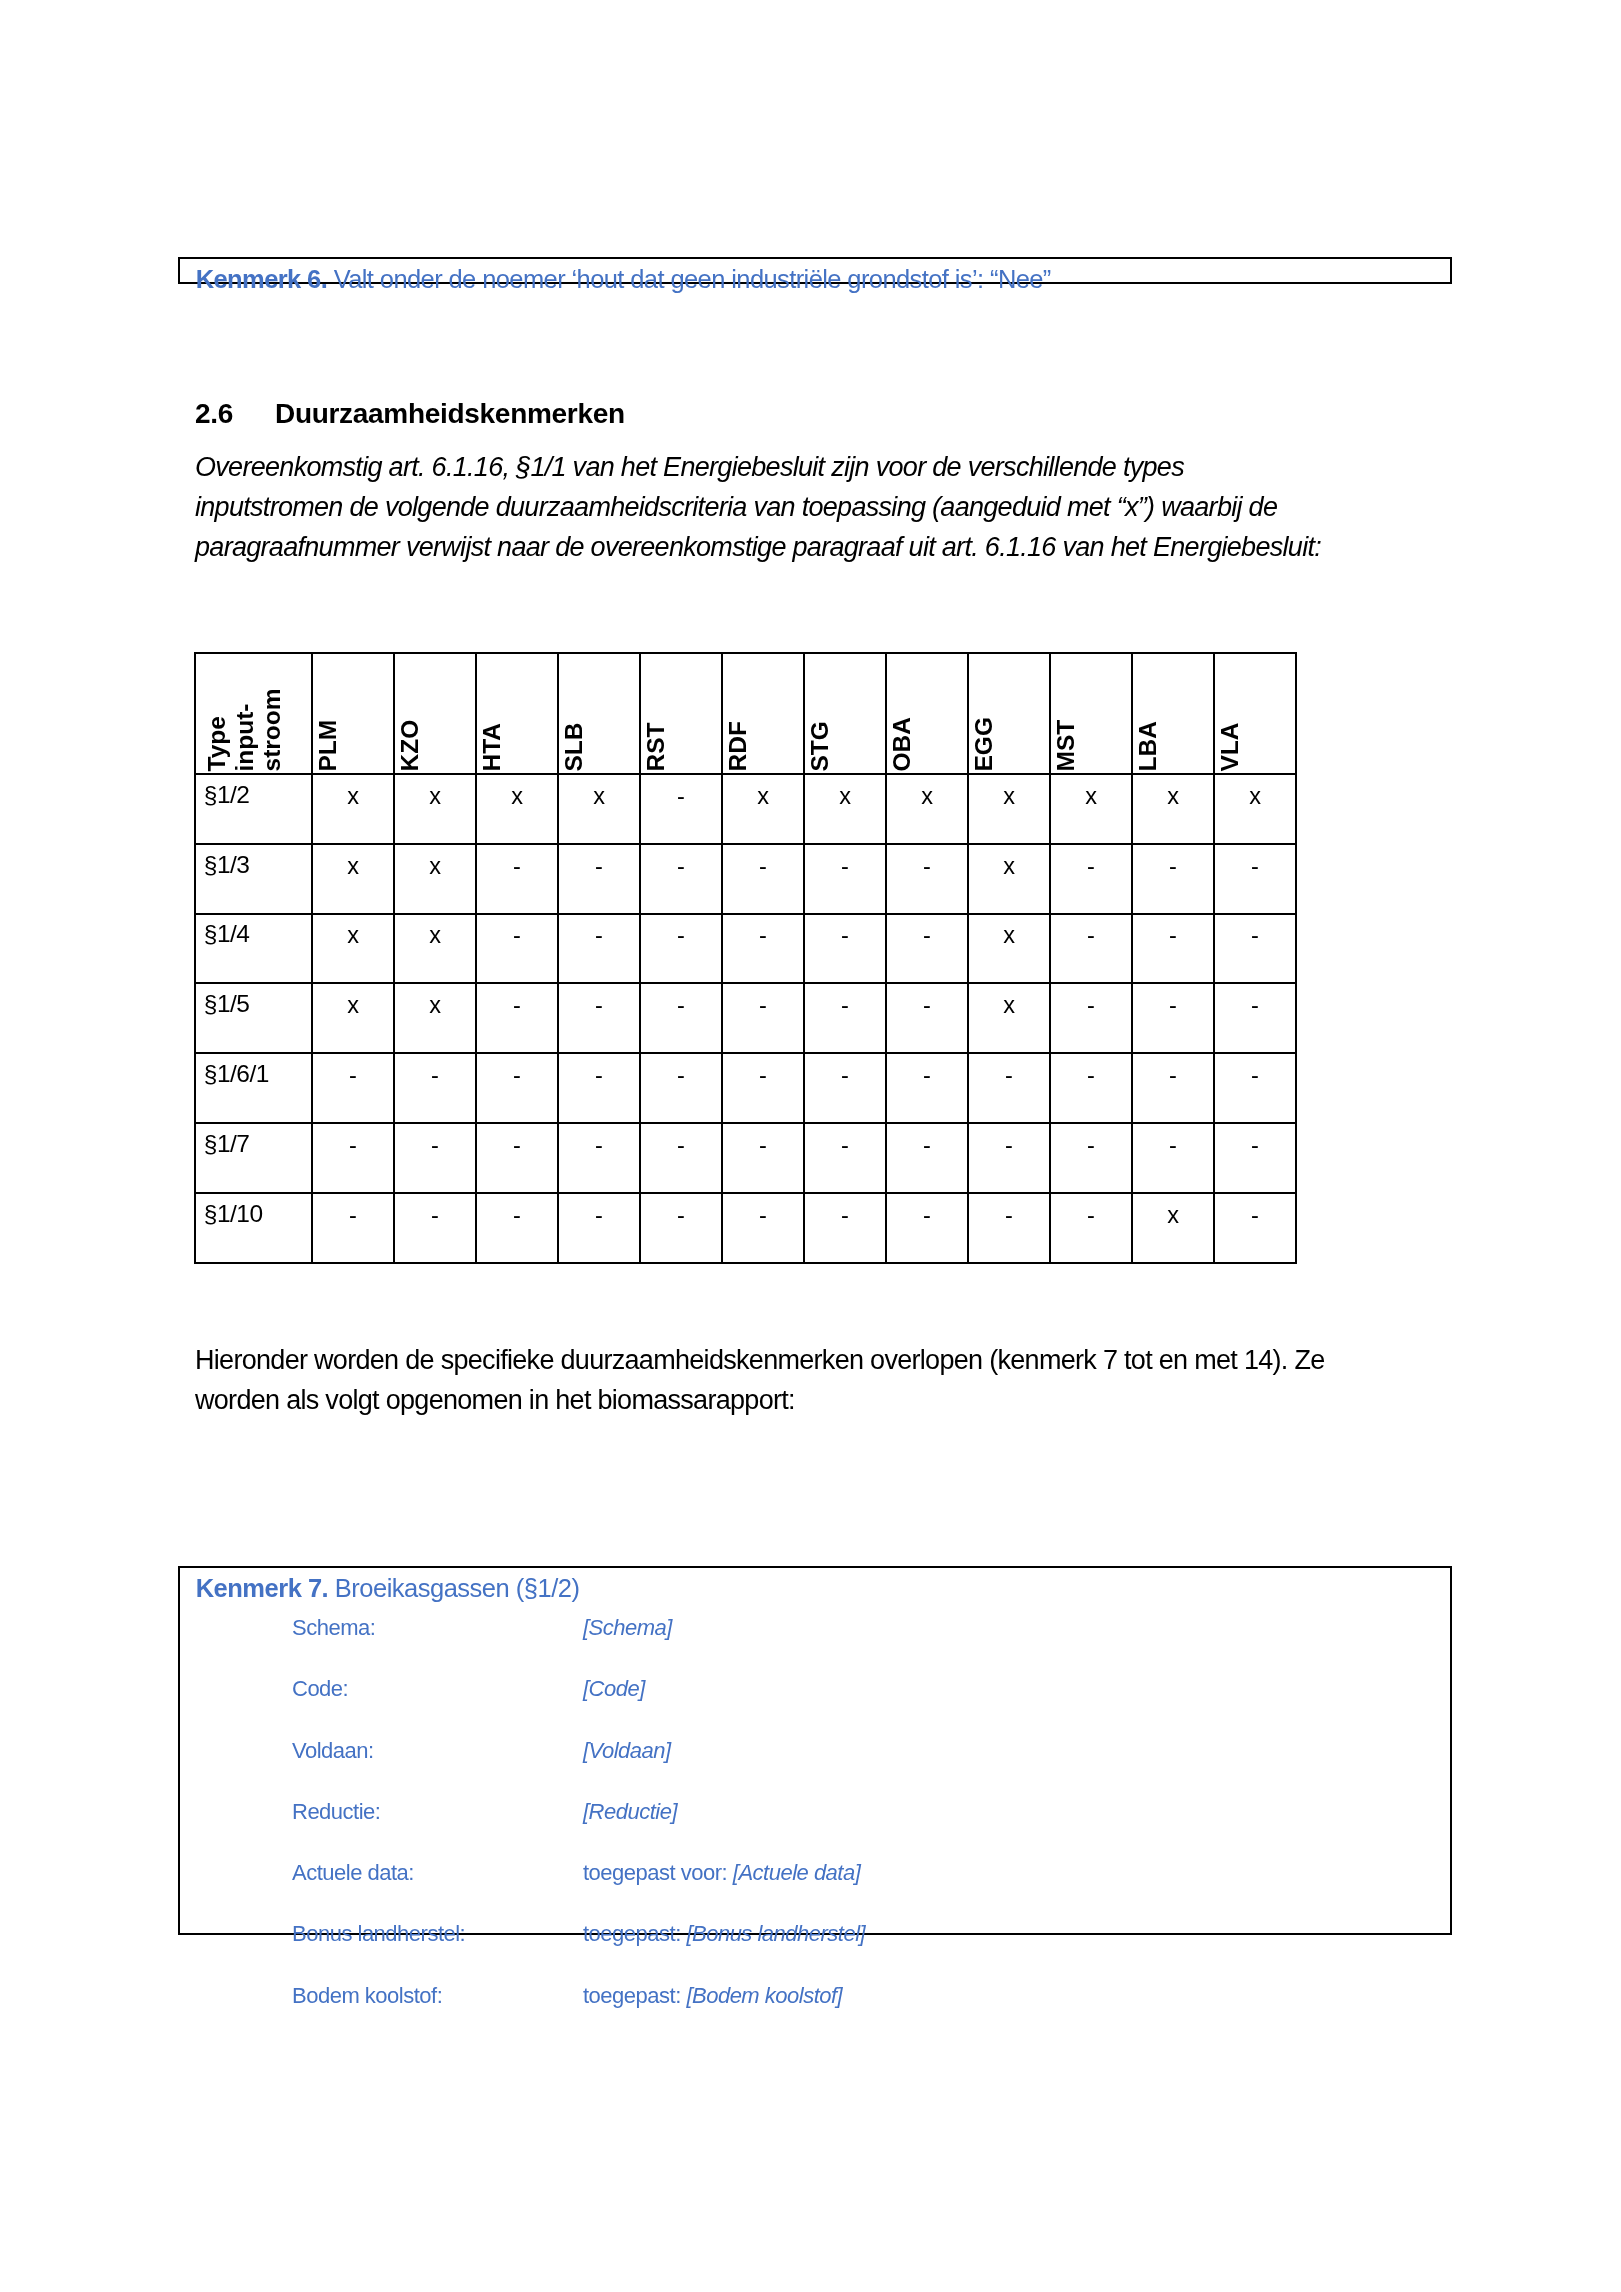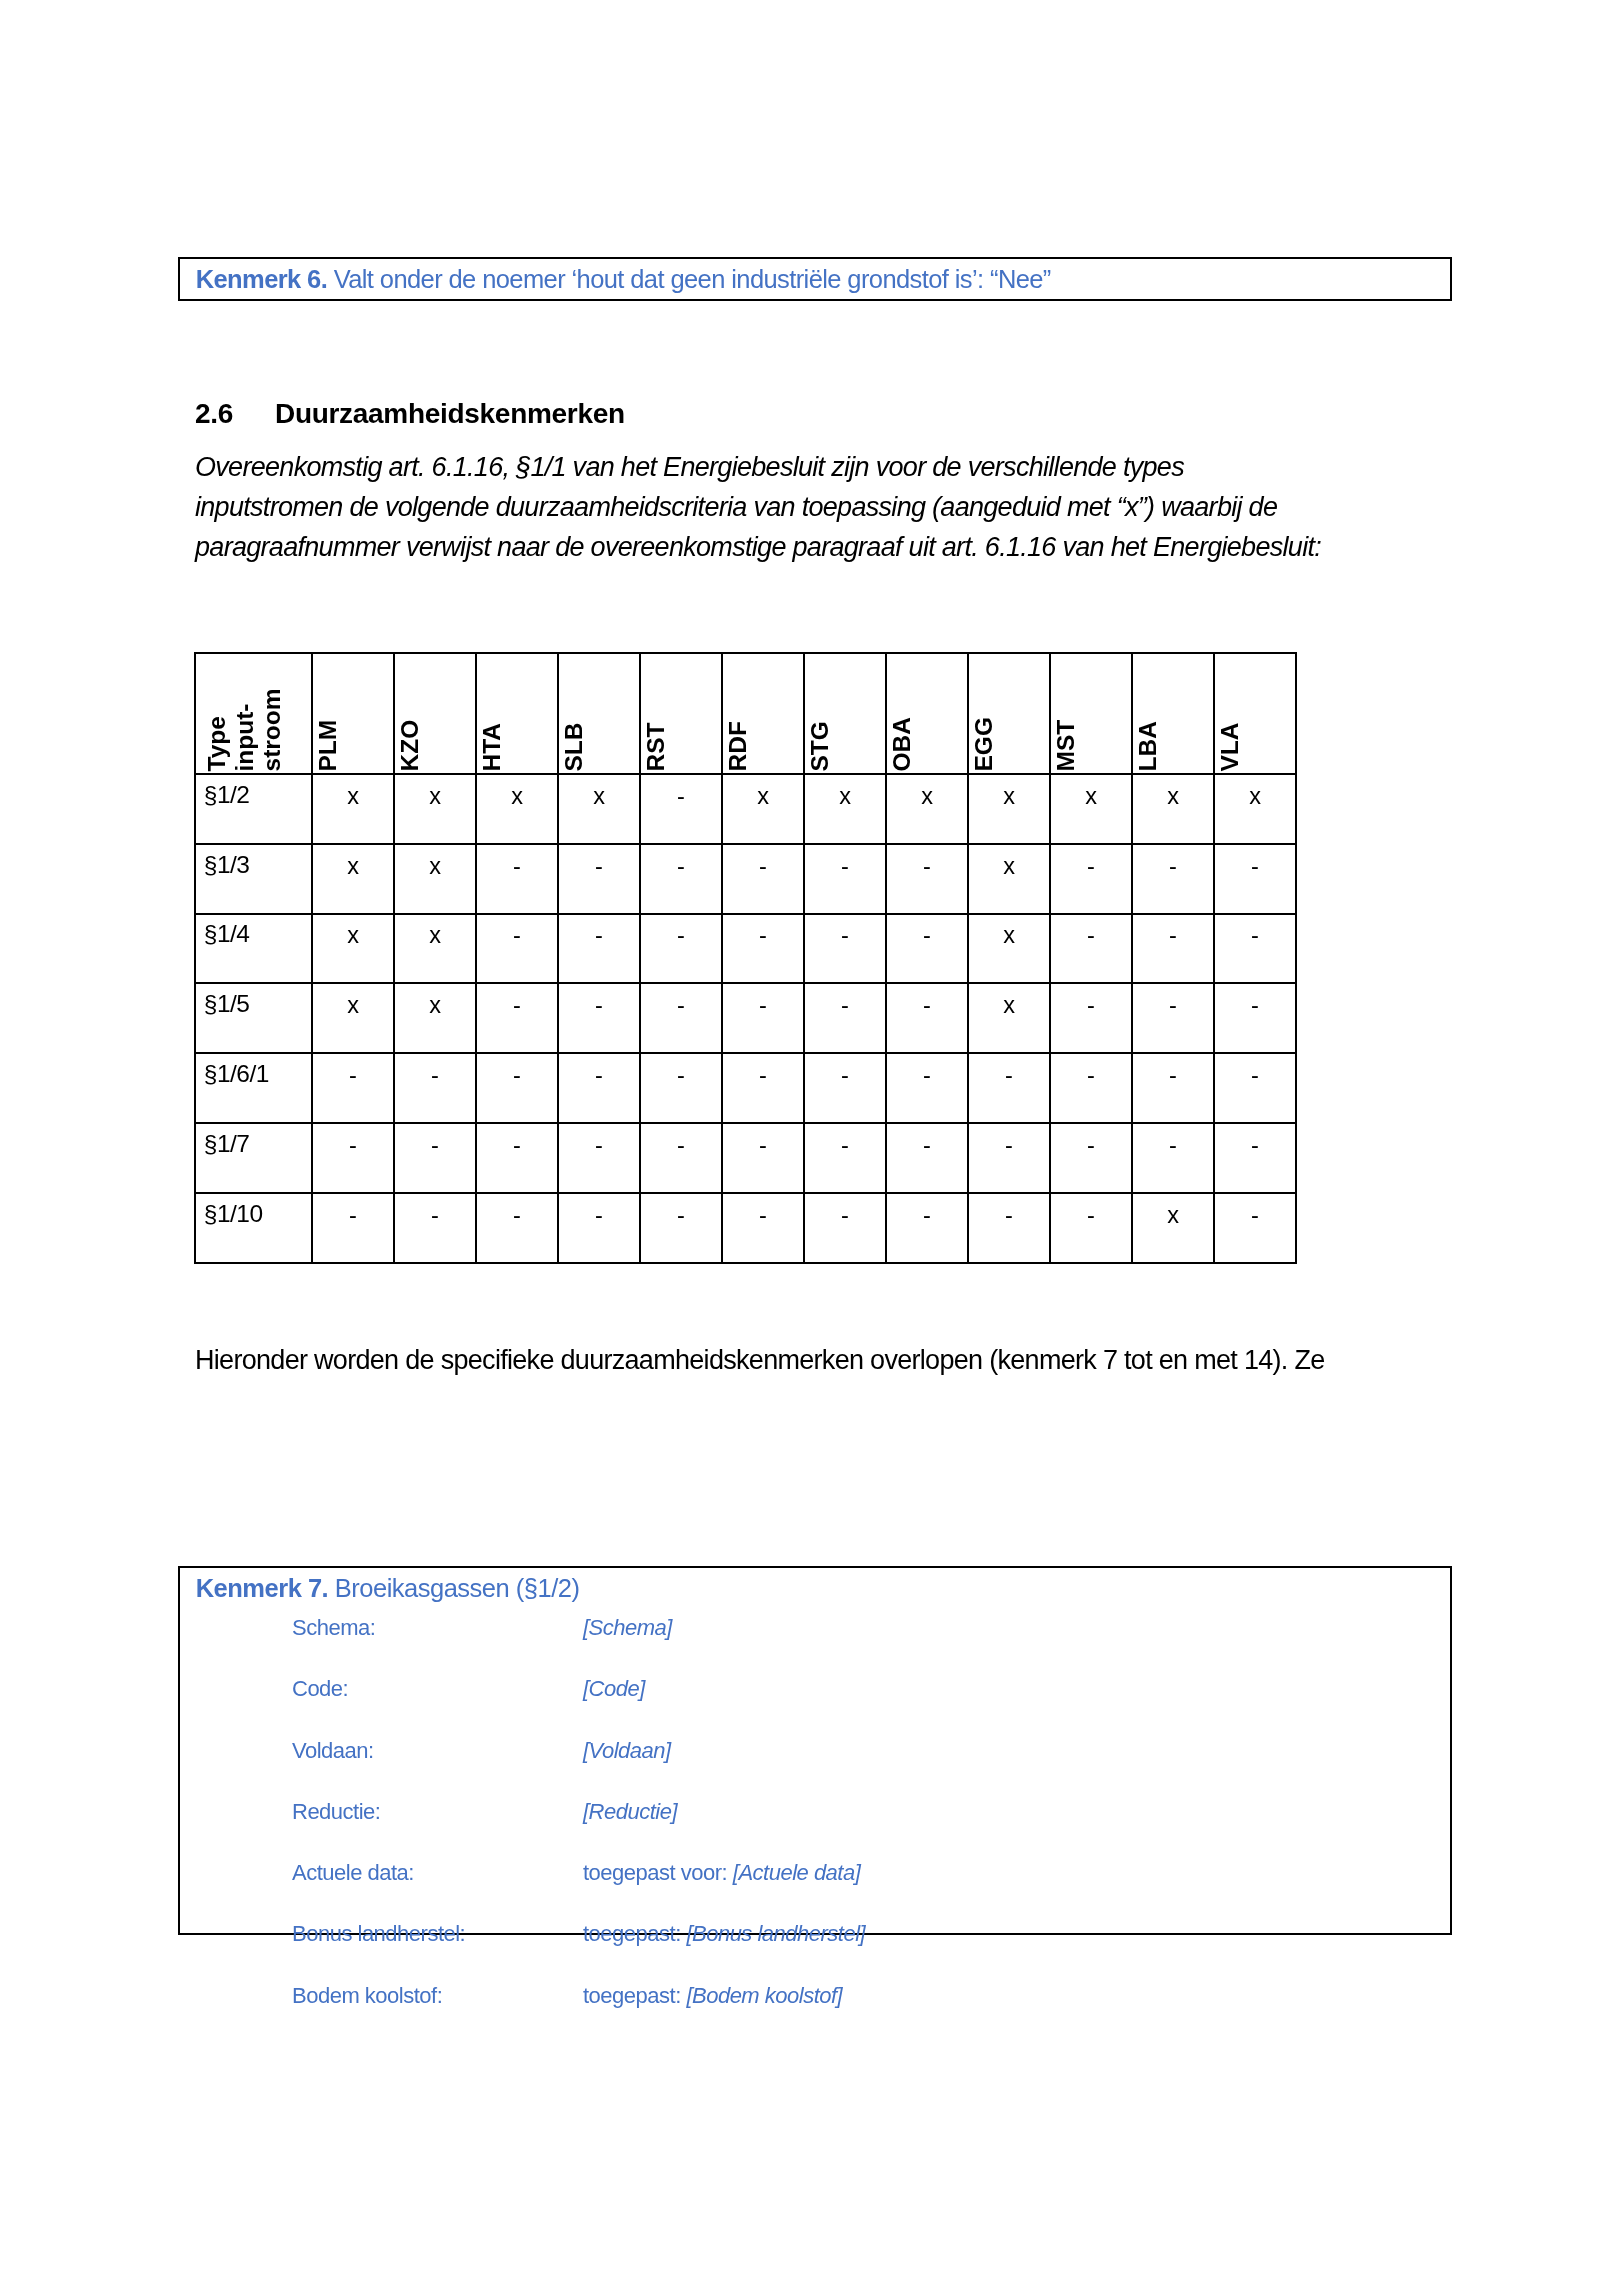--- a/index.html
+++ b/index.html
@@ -1,19 +1,19 @@
 <!DOCTYPE html>
 <html><head>
 <meta charset="utf-8">
 <style>
   html, body { margin: 0; padding: 0; background: #ffffff; }
   body { width: 1621px; height: 2293px; position: relative; overflow: hidden;
          font-family: "Liberation Sans", sans-serif; color: #000; }
   .blue { color: #4472c4; }
-  .box6 { position: absolute; left: 178px; top: 257px; width: 1274px; height: 44px;
+  .box6 { position: absolute; left: 178px; top: 257px; width: 1274px; height: 27px;
           border: 2.9px solid #000; box-sizing: border-box; }
   .box6 .line { position: absolute; left: 15.7px; top: 5.9px; font-size: 25.5px; letter-spacing: -0.6px; white-space: nowrap; }
   b.k { font-weight: bold; }
   .heading { position: absolute; left: 195px; top: 398px; font-size: 28px; font-weight: bold; white-space: nowrap; letter-spacing: -0.3px; }
   .heading .num { display: inline-block; width: 80px; }
   .para { position: absolute; left: 195px; top: 447px; font-size: 27px; line-height: 40px; letter-spacing: -0.7px; width: 1294px; font-style: italic; }
   .para div { white-space: nowrap; }
   table.crit { position: absolute; left: 194px; top: 652px; border-collapse: collapse; }
   table.crit td, table.crit th { border: 2.5px solid #000; padding: 0; }
   table.crit th { height: 119px; vertical-align: bottom; position: relative; }
@@ -226,20 +226,21 @@
         <td class="cell">-</td>
         <td class="cell">-</td>
         <td class="cell">x</td>
         <td class="cell">-</td>
       </tr>
     </tbody>
 </table>
 
 <div class="para2">
   <div>Hieronder worden de specifieke duurzaamheidskenmerken overlopen (kenmerk 7 tot en met 14). Ze</div>
+  <div>worden als volgt opgenomen in het biomassarapport:</div>
 </div>
 
 <div class="box7">
   <div class="title blue"><b class="k">Kenmerk 7.</b><span> Broeikasgassen (§1/2)</span></div>
   <div id="k7-fields">
       <div class="row blue" style="top: 47px;"><span class="lbl">Schema:</span><span></span><i>[Schema]</i></div>
       <div class="row blue" style="top: 108px;"><span class="lbl">Code:</span><span></span><i>[Code]</i></div>
       <div class="row blue" style="top: 170px;"><span class="lbl">Voldaan:</span><span></span><i>[Voldaan]</i></div>
       <div class="row blue" style="top: 231px;"><span class="lbl">Reductie:</span><span></span><i>[Reductie]</i></div>
       <div class="row blue" style="top: 292px;"><span class="lbl">Actuele data:</span><span>toegepast voor: </span><i>[Actuele data]</i></div>

